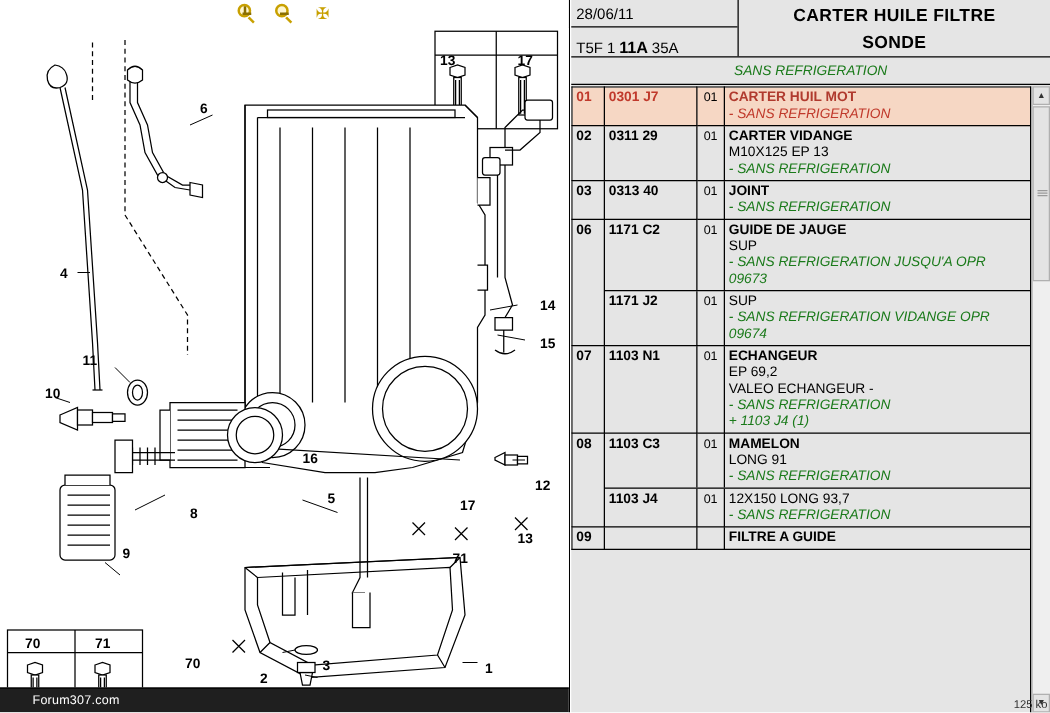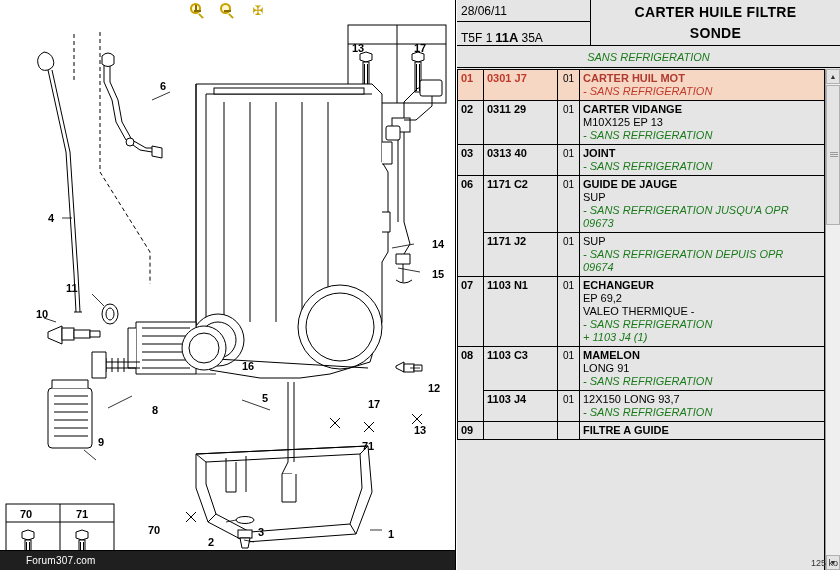--- a/index.html
+++ b/index.html
@@ -441,34 +441,34 @@
                       <div class="plain">SUP</div>
                       <div class="green">- SANS REFRIGERATION JUSQU'A OPR</div>
                       <div class="green">09673</div>
                     </div>
                   </div>
                   <div class="subrow">
                     <div class="sref">1171 J2</div>
                     <div class="sqty">01</div>
                     <div class="sdesc">
                       <div class="plain">SUP</div>
-                      <div class="green">- SANS REFRIGERATION DEPUIS OPR</div>
+                      <div class="green">- SANS REFRIGERATION VIDANGE OPR</div>
                       <div class="green">09674</div>
                     </div>
                   </div>
                 </td>
               </tr>
               <tr>
                 <td class="idx">07</td>
                 <td class="ref">1103 N1</td>
                 <td class="qty">01</td>
                 <td class="desc">
                   <div class="desc-title">ECHANGEUR</div>
                   <div class="plain">EP 69,2</div>
-                  <div class="plain">VALEO THERMIQUE -</div>
+                  <div class="plain">VALEO ECHANGEUR -</div>
                   <div class="green">- SANS REFRIGERATION</div>
                   <div class="green">+ 1103 J4 (1)</div>
                 </td>
               </tr>
               <tr>
                 <td class="idx">08</td>
                 <td colspan="3" class="group-cell">
                   <div class="subrow">
                     <div class="sref">1103 C3</div>
                     <div class="sqty">01</div>

